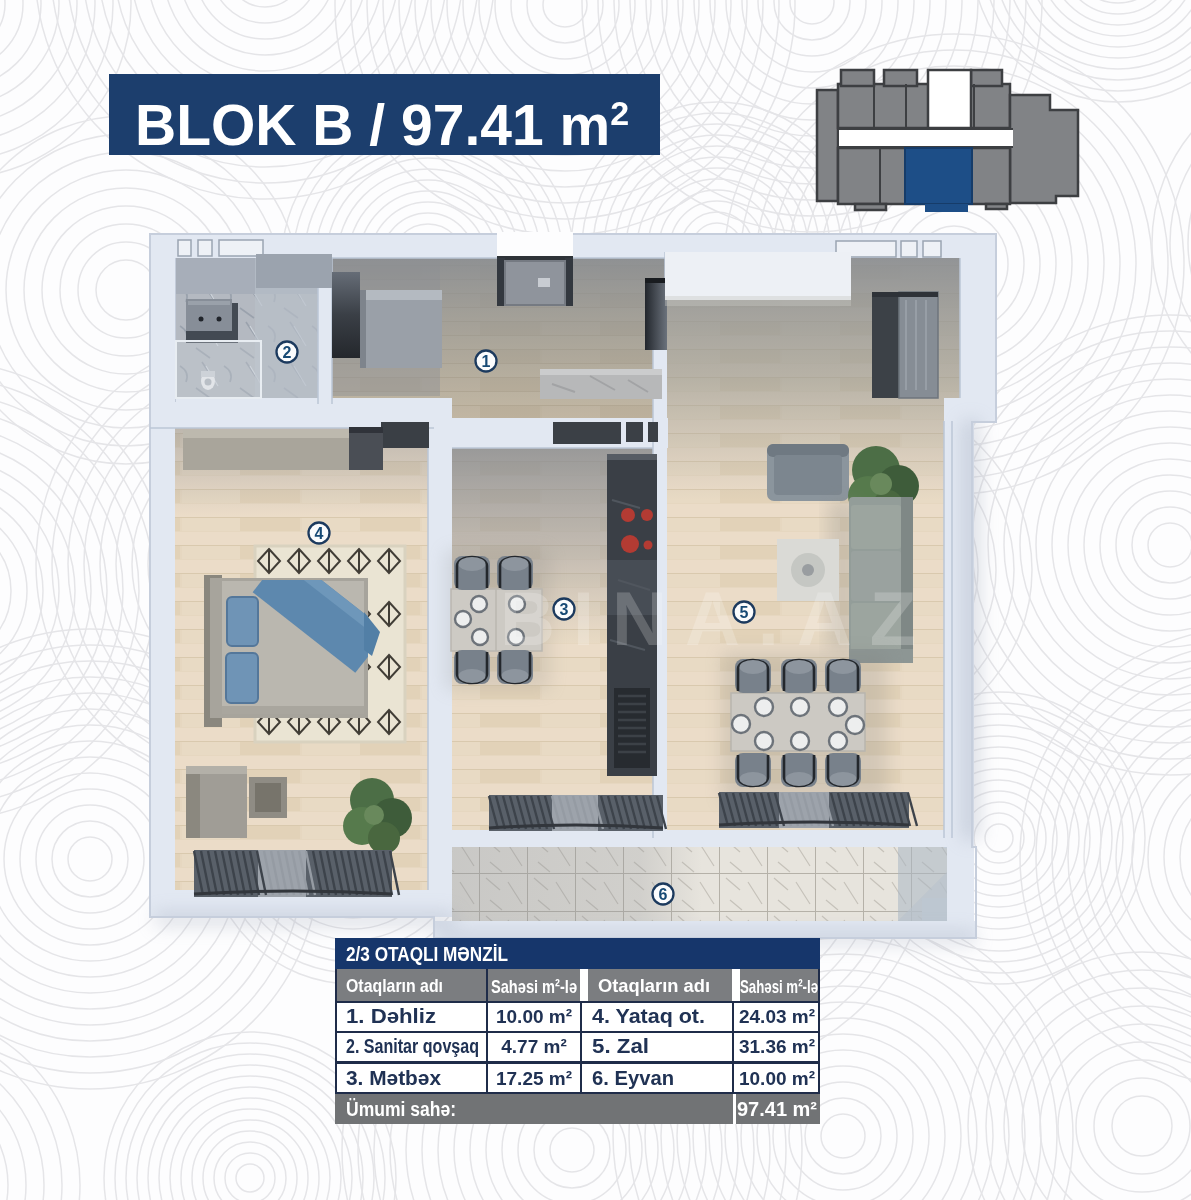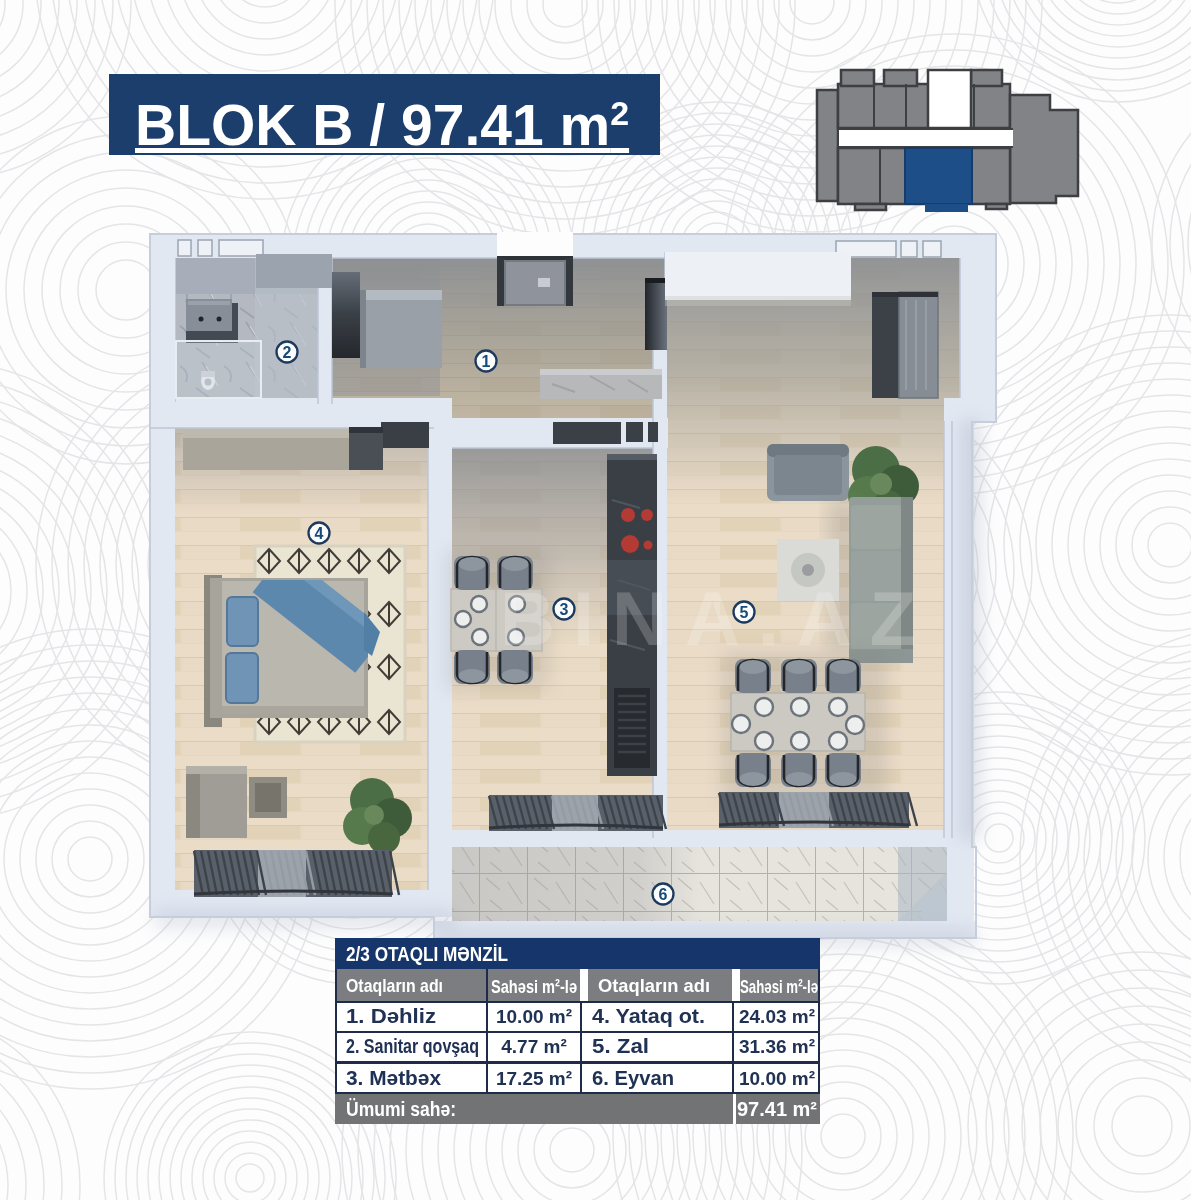--- a/index.html
+++ b/index.html
@@ -661,15 +661,15 @@
       <rect x="335" y="1094" width="485" height="30" fill="#717375"></rect>
       <rect x="733" y="1094" width="3" height="30" fill="#ffffff"></rect>
       <g fill="#ffffff" font-family="Liberation Sans,sans-serif" font-weight="bold">
         <text x="346" y="1116" font-size="20" textLength="110" lengthAdjust="spacingAndGlyphs">Ümumi sahə:</text>
         <text x="777" y="1116" font-size="20" text-anchor="middle">97.41 m²</text>
       </g>
 </svg>
 
 <div class="abs" style="left:109px;top:74px;width:551px;height:81px;background:#1c3e6d;"></div>
 
-<div class="abs" style="left:135px;top:74px;width:525px;height:81px;line-height:79px;color:#fff;font-weight:bold;font-size:57px;white-space:nowrap;text-decoration:underline;">BLOK B / 97.41 m<sup style="font-size:34px;">2</sup></div>
+<div class="abs" style="left:135px;top:74px;width:525px;height:81px;line-height:79px;color:#fff;font-weight:bold;font-size:57px;white-space:nowrap;">BLOK B / 97.41 m<sup style="font-size:34px;">2</sup></div>
 
 </div>
 
 </body></html>

